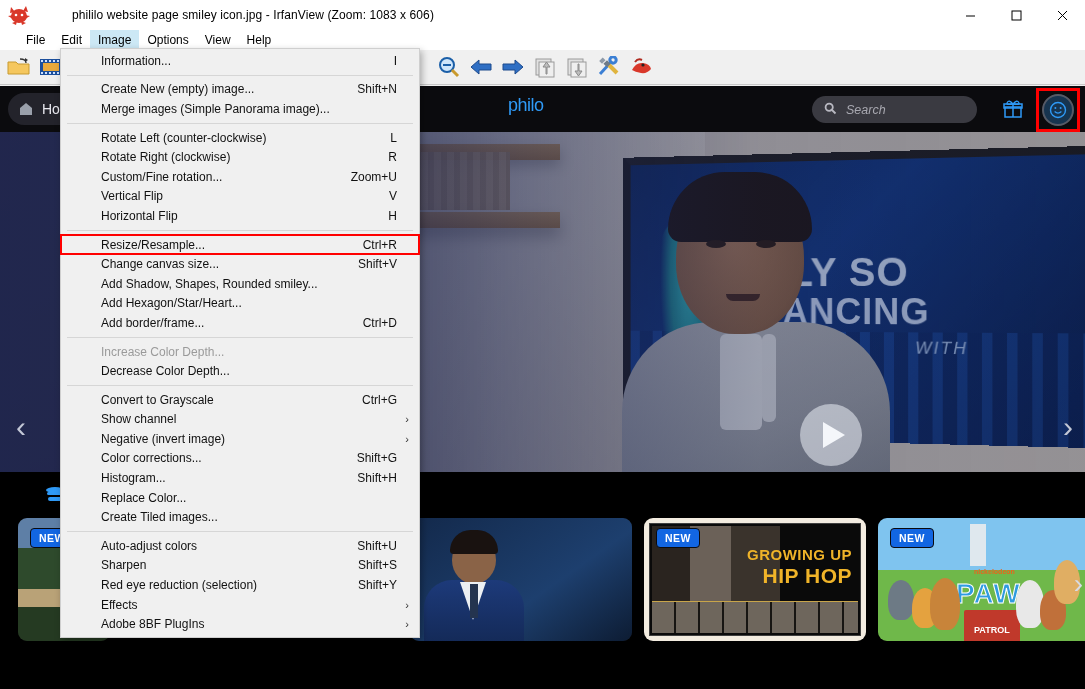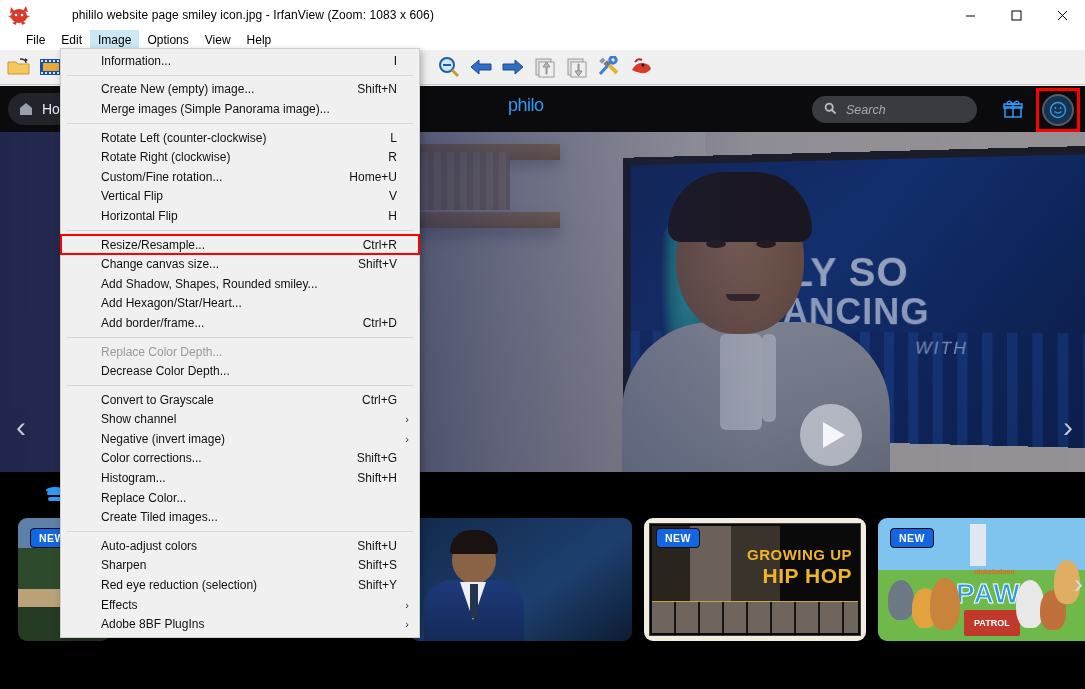--- a/index.html
+++ b/index.html
@@ -183,21 +183,21 @@
     background: linear-gradient(90deg,#2a241f 0 30%,#6b6158 30% 62%,#3a332c 62% 100%); }
   .hh-title1 { position:absolute; right:8px; top:22px; font-size:15px; font-weight:bold; color:#f0b429; letter-spacing:.5px; }
   .hh-title2 { position:absolute; right:8px; top:40px; font-size:21px; font-weight:bold; color:#f0b429; letter-spacing:.5px; }
   .hh-strip { position:absolute; left:2px; right:2px; bottom:2px; height:32px;
     background: repeating-linear-gradient(90deg,#6e665c 0 22px,#171512 22px 24px); border-top:1px solid #c8a54a;}
   .tile-paw { position:absolute; inset:0;
     background: linear-gradient(#7fc4ef 0 42%, #6fb84a 42% 100%); }
   .paw-tower { position:absolute; left:92px; top:6px; width:16px; height:42px; background:#dfe8ee; }
   .paw-nick { position:absolute; left:96px; top:50px; font-size:7px; color:#e8641e; font-weight:bold; }
   .paw-logo { position:absolute; left:78px; top:60px; font-size:28px; font-weight:bold; color:#2f9be0; letter-spacing:1px; -webkit-text-stroke:1px #fff; }
-  .paw-sub { position:absolute; left:86px; top:92px; font-size:9px; font-weight:bold; color:#fff; background:#c0392b; padding:8px 10px; border-radius:2px; }
+  .paw-sub { position:absolute; left:86px; top:92px; font-size:9px; font-weight:bold; color:#fff; background:#c0392b; padding:15px 10px; border-radius:2px; }
   .paw-dog { position:absolute; border-radius:50% 50% 40% 40%; }
   .row-next { position:absolute; right:2px; top:96px; font-size:28px; color:#d7dbe4; }
 
   
   .dropdown {
     position:absolute; left:60px; top:48px; width:360px;
     background:#f0f0f0; border:1px solid #cfcfcf;
     box-shadow: 2px 3px 7px rgba(0,0,0,.30); z-index:100;
     padding: 2px 0 3px 0;
   }
@@ -502,21 +502,21 @@
     <div class="mi">
       <span class="mi-label">Rotate Left (counter-clockwise)</span>
       <span class="mi-accel">L</span>
     </div>
     <div class="mi">
       <span class="mi-label">Rotate Right (clockwise)</span>
       <span class="mi-accel">R</span>
     </div>
     <div class="mi">
       <span class="mi-label">Custom/Fine rotation...</span>
-      <span class="mi-accel">Home+U</span>
+      <span class="mi-accel">Zoom+U</span>
     </div>
     <div class="mi">
       <span class="mi-label">Vertical Flip</span>
       <span class="mi-accel">V</span>
     </div>
     <div class="mi">
       <span class="mi-label">Horizontal Flip</span>
       <span class="mi-accel">H</span>
     </div>
     <div class="mi-sep"></div>
@@ -535,21 +535,21 @@
     <div class="mi">
       <span class="mi-label">Add Hexagon/Star/Heart...</span>
     </div>
     <div class="mi">
       <span class="mi-label">Add border/frame...</span>
       <span class="mi-accel">Ctrl+D</span>
     </div>
     <div class="mi-sep"></div>
 
     <div class="mi disabled">
-      <span class="mi-label">Replace Color Depth...</span>
+      <span class="mi-label">Increase Color Depth...</span>
     </div>
     <div class="mi">
       <span class="mi-label">Decrease Color Depth...</span>
     </div>
     <div class="mi-sep"></div>
 
     <div class="mi">
       <span class="mi-label">Convert to Grayscale</span>
       <span class="mi-accel">Ctrl+G</span>
     </div>

